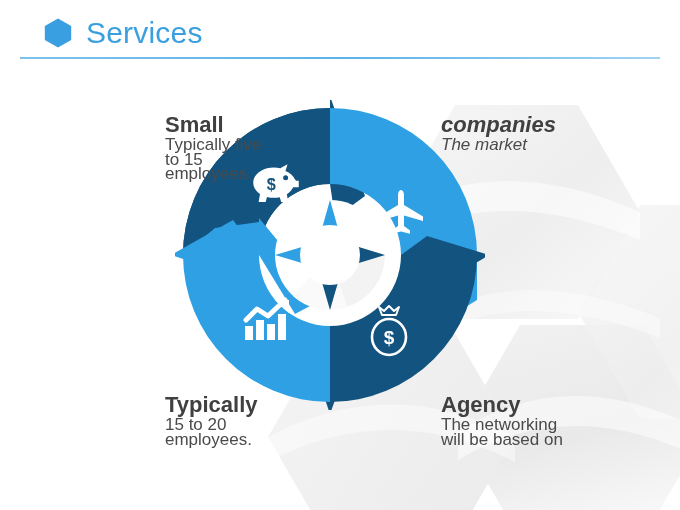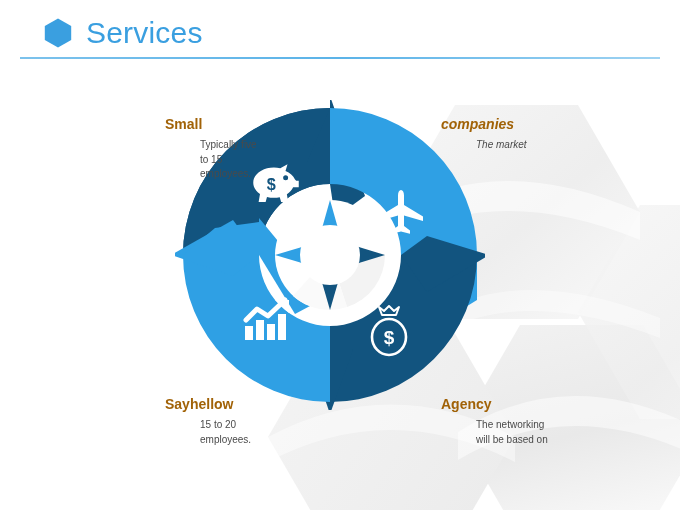--- a/index.html
+++ b/index.html
@@ -57,33 +57,32 @@
   #wheel{
     position:absolute;
     left:175px; top:100px;
     width:310px; height:310px;
     z-index:3;
   }
 
   
   .label-block{ position:absolute; z-index:6; }
   .label-title{
-    font-size:14px;
+    font-size:22px;
     font-weight:bold;
-    color:#a16207;
+    color:#404040;
     line-height:21px;
     white-space:nowrap;
     margin-bottom:3px;
   }
   .label-desc{
-    font-size:10px;
+    font-size:17px;
     font-weight:400;
     color:#4a4a4a;
     line-height:14.5px;
-    margin-left:35px;
   }
 
   #label-small     { left:165px; top:114px; width:120px; }
   #label-companies { left:441px; top:114px; width:150px;font-style:italic; }
   #label-sayhellow { left:165px; top:394px; width:130px; }
   #label-agency    { left:441px; top:394px; width:160px; }
 </style>
 </head>
 <body>
 
@@ -247,21 +246,21 @@
   </div>
 
   <div class="label-block" id="label-companies">
     <div class="label-title">companies</div>
     <div class="label-desc">
       <div>The market</div>
     </div>
   </div>
 
   <div class="label-block" id="label-sayhellow">
-    <div class="label-title">Sayhellow</div>
+    <div class="label-title">Typically</div>
     <div class="label-desc">
       <div>15 to 20</div>
       <div>employees.</div>
     </div>
   </div>
 
   <div class="label-block" id="label-agency">
     <div class="label-title">Agency</div>
     <div class="label-desc">
       <div>The networking</div>

